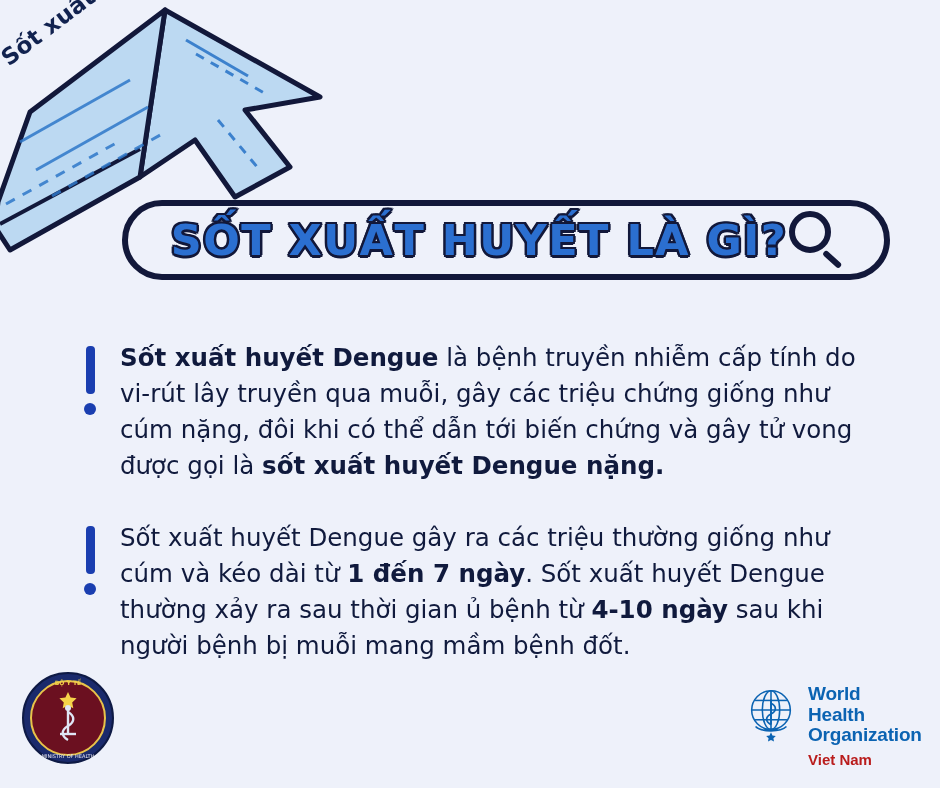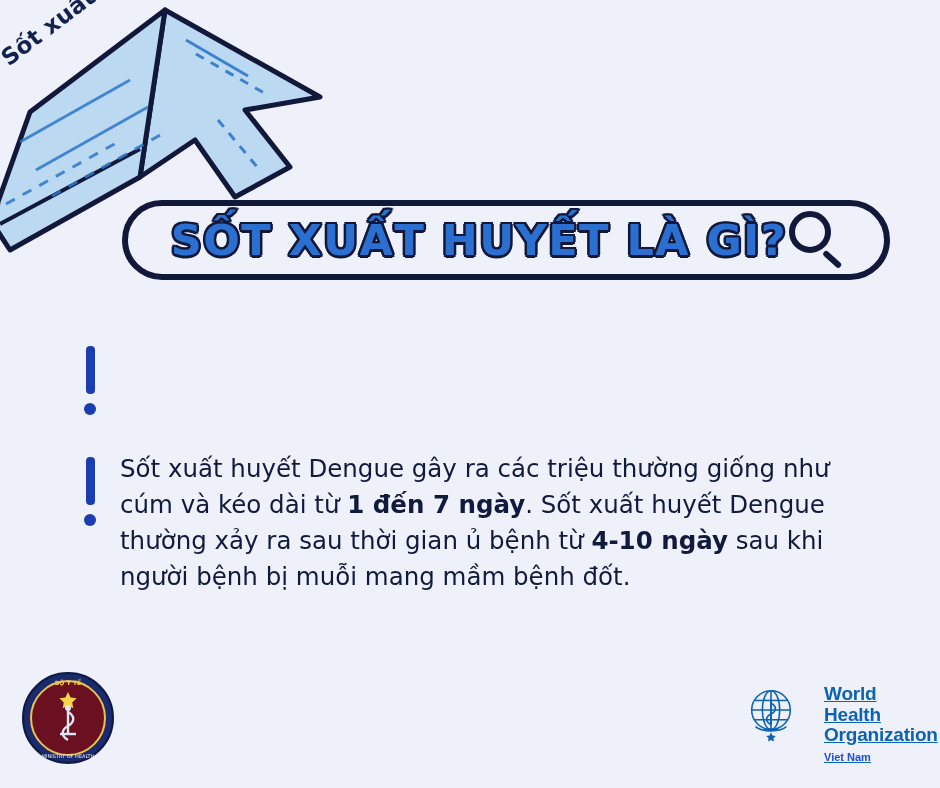--- a/index.html
+++ b/index.html
@@ -160,38 +160,37 @@
     position: absolute;
     left: 742px;
     top: 684px;
     width: 180px;
     height: 80px;
     display: flex;
     align-items: flex-start;
   }
   .who-emblem { flex: 0 0 auto; width: 58px; height: 58px; }
   .who-text {
-    margin-left: 24px;
+    margin-left: 8px;
     font-family: "Liberation Sans", sans-serif;
     color: #0b63b2;
     line-height: 1.08;
-    text-decoration: underline;
   }
   .who-text .l {
     font-weight: bold;
     font-size: 19px;
     display: block;
     letter-spacing: -0.2px;
   }
   .who-country {
     display: block;
     margin-top: 6px;
     font-weight: bold;
-    font-size: 11px;
-    color: #1d4ed8;
+    font-size: 15px;
+    color: #b91c1c;
   }
 </style>
 </head>
 <body>
 
 <div class="canvas">
 
   <div class="ribbon">
     <svg width="370" height="310" viewBox="0 0 370 310" aria-hidden="true">
       <g>
@@ -221,20 +220,21 @@
       <span class="handle"></span>
     </div>
   </div>
 
   <div class="content">
     <div class="bullet-row">
       <div class="bang">
         <span class="stem"></span>
           <span class="dot"></span>
       </div>
+      <div class="para"><b>Sốt xuất huyết Dengue</b><span> là bệnh truyền nhiễm cấp tính do vi-rút lây truyền qua muỗi, gây các triệu chứng giống như cúm nặng, đôi khi có thể dẫn tới biến chứng và gây tử vong được gọi là </span><b>sốt xuất huyết Dengue nặng.</b></div>
     </div>
     <div class="bullet-row">
       <div class="bang">
         <span class="stem"></span>
           <span class="dot"></span>
       </div>
       <div class="para"><span>Sốt xuất huyết Dengue gây ra các triệu thường giống như cúm và kéo dài từ </span><b>1 đến 7 ngày</b><span>. Sốt xuất huyết Dengue thường xảy ra sau thời gian ủ bệnh từ </span><b>4-10 ngày</b><span> sau khi người bệnh bị muỗi mang mầm bệnh đốt.</span></div>
     </div>
   </div>
 

